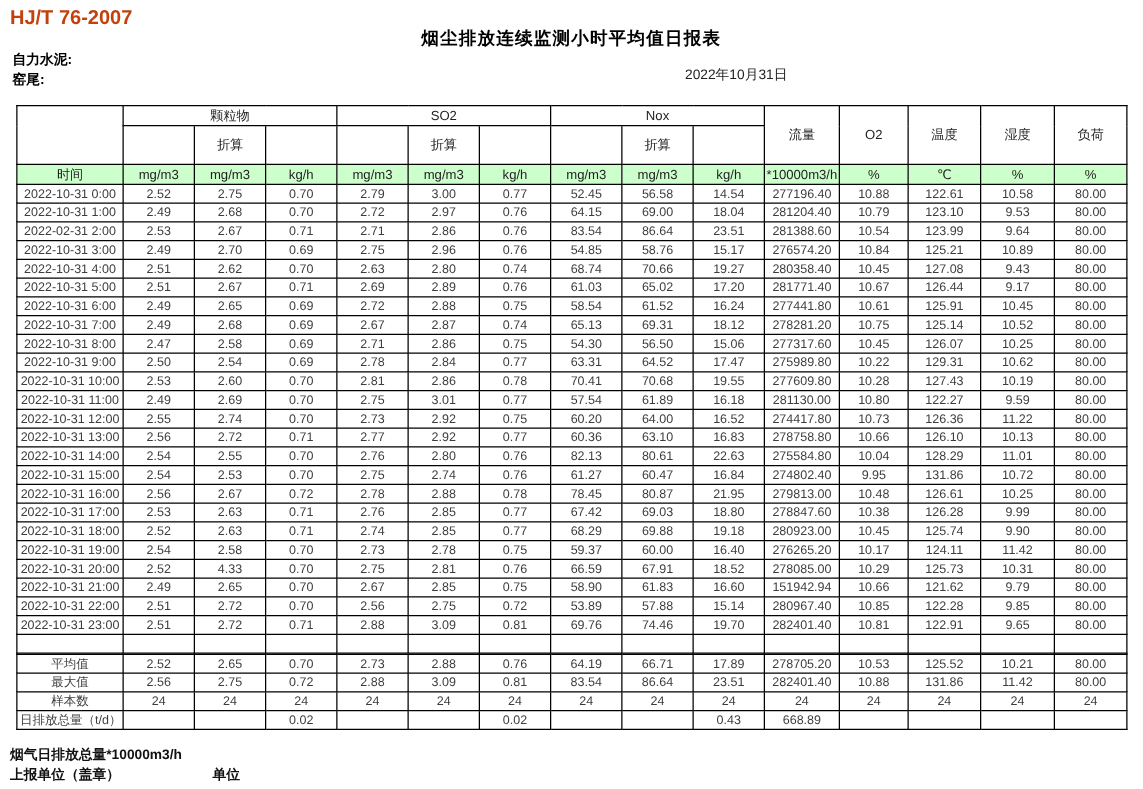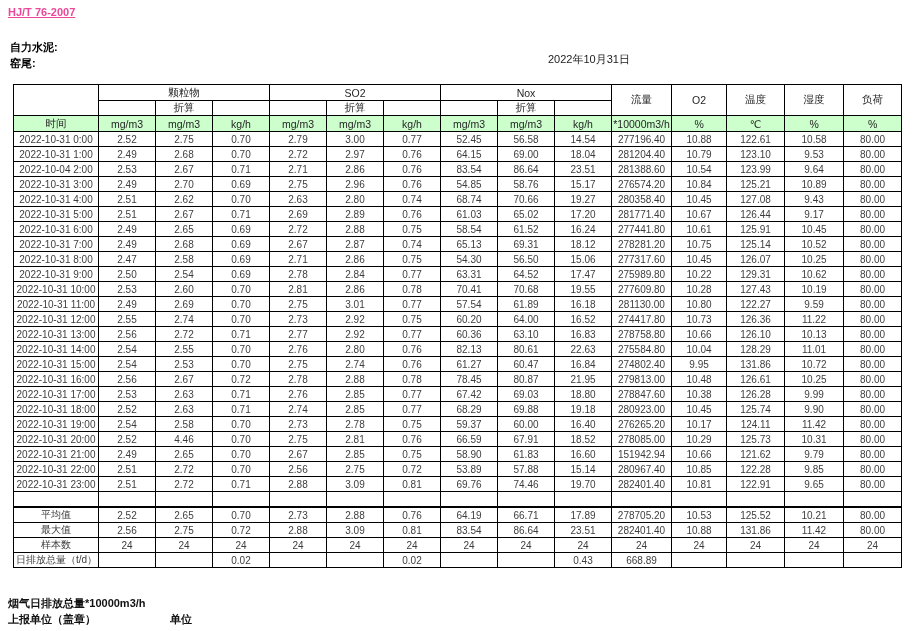--- a/index.html
+++ b/index.html
@@ -1,49 +1,50 @@
 <!DOCTYPE html>
 <html style="--header-green: #ccffcc;"><head>
 <meta charset="utf-8">
 <style>
   * { margin:0; padding:0; box-sizing:border-box; }
   body { background:#fff; }
   .page {
     position:relative; width:914px; height:631px; background:#ffffff;
     font-family:"Liberation Sans","DejaVu Sans",sans-serif; color:#222;
   }
-  .std-no { position:absolute; left:8px; top:6px; font-size:11px; font-weight:bold; color:#ec4899;text-decoration:underline; }
+  .std-no { position:absolute; left:8px; top:6px; font-size:16px; font-weight:bold; color:#c2410c; }
   .title { position:absolute; left:0; top:22px; width:100%; text-align:center; font-size:14px; font-weight:bold; color:#000; letter-spacing:1px; }
   .company { position:absolute; left:10px; top:40px; font-size:11px; font-weight:bold; color:#000; }
   .location { position:absolute; left:10px; top:56px; font-size:11px; font-weight:bold; color:#000; }
   .date { position:absolute; left:548px; top:52px; font-size:11px; color:#222; }
 
   .tables { position:absolute; left:13px; top:84px; }
   table { border-collapse:collapse; table-layout:fixed; width:888px; }
   td {
     border:1px solid #000; font-size:10px; text-align:center; vertical-align:middle;
     height:15px; padding:0 1px; color:#3d3d3d; overflow:hidden; white-space:nowrap;
   }
   thead td { color:#1f1f1f; font-size:10.5px; }
   tr.h1 td { height:16px; }
-  tr.h2 td { height:15px; }
+  tr.h2 td { height:31px; }
   tr.h3 td { height:16px; background:var(--header-green, #ccffcc); }
   .summary-table { margin-top:0; }
   .label-left { text-align:left; padding-left:2px; }
 
   .footer-line1 { position:absolute; left:8px; top:596px; font-size:11px; font-weight:bold; color:#111;text-align:center; }
   .footer-line2 { position:absolute; left:8px; top:612px; font-size:11px; font-weight:bold; color:#111; }
   .footer-unit  { position:absolute; left:170px; top:612px; font-size:11px; font-weight:bold; color:#111; }
 </style>
 </head>
 <body>
 
 <div class="page">
 
   <div class="std-no">HJ/T 76-2007</div>
+  <div class="title">烟尘排放连续监测小时平均值日报表</div>
   <div class="company">自力水泥:</div>
   <div class="date">2022年10月31日</div>
   <div class="location">窑尾:</div>
 
   <div class="tables">
     <table class="main-table">
       <colgroup>
         <col style="width:85px">
           <col style="width:57px">
           <col style="width:57px">
@@ -130,21 +131,21 @@
             <td>64.15</td>
             <td>69.00</td>
             <td>18.04</td>
             <td>281204.40</td>
             <td>10.79</td>
             <td>123.10</td>
             <td>9.53</td>
             <td>80.00</td>
           </tr>
           <tr>
-            <td>2022-10-04 2:00</td>
+            <td>2022-02-31 2:00</td>
             <td>2.53</td>
             <td>2.67</td>
             <td>0.71</td>
             <td>2.71</td>
             <td>2.86</td>
             <td>0.76</td>
             <td>83.54</td>
             <td>86.64</td>
             <td>23.51</td>
             <td>281388.60</td>
@@ -438,21 +439,21 @@
             <td>16.40</td>
             <td>276265.20</td>
             <td>10.17</td>
             <td>124.11</td>
             <td>11.42</td>
             <td>80.00</td>
           </tr>
           <tr>
             <td>2022-10-31 20:00</td>
             <td>2.52</td>
-            <td>4.46</td>
+            <td>4.33</td>
             <td>0.70</td>
             <td>2.75</td>
             <td>2.81</td>
             <td>0.76</td>
             <td>66.59</td>
             <td>67.91</td>
             <td>18.52</td>
             <td>278085.00</td>
             <td>10.29</td>
             <td>125.73</td>

